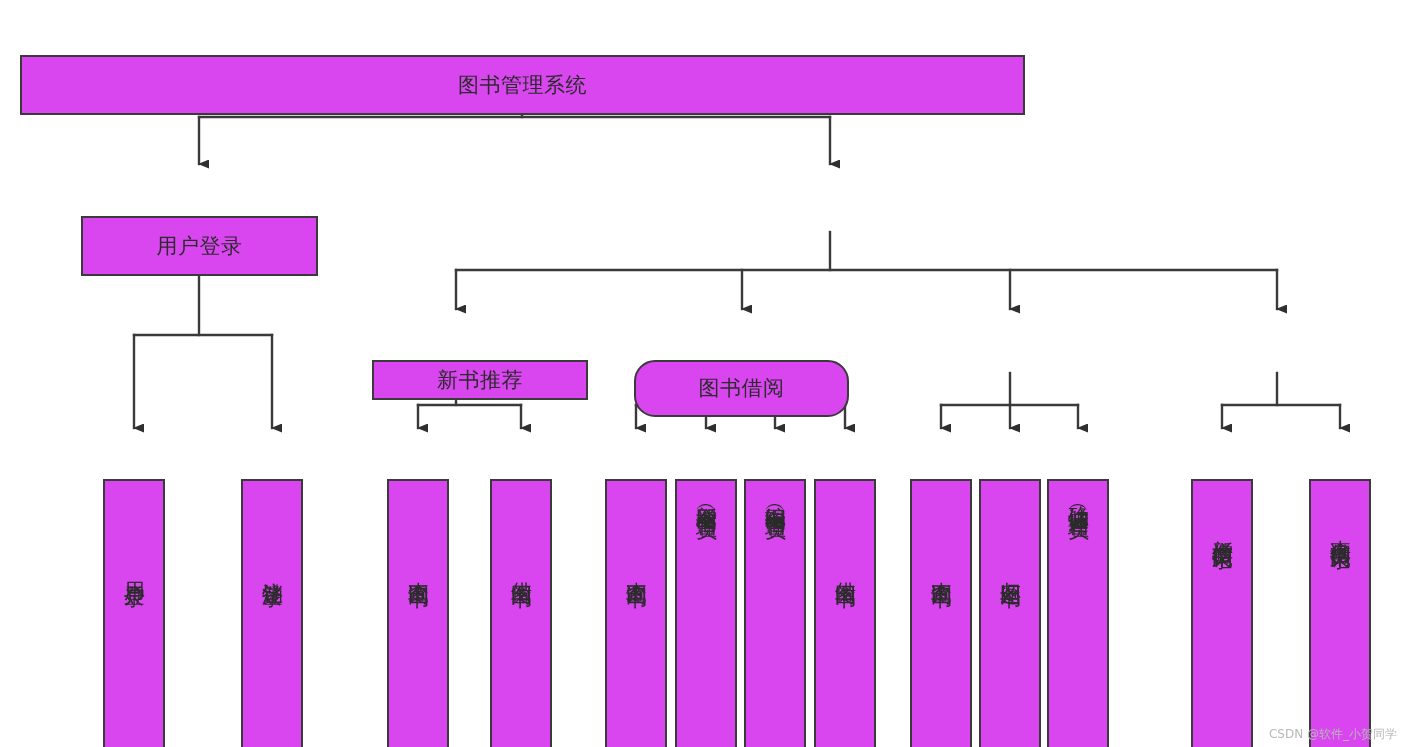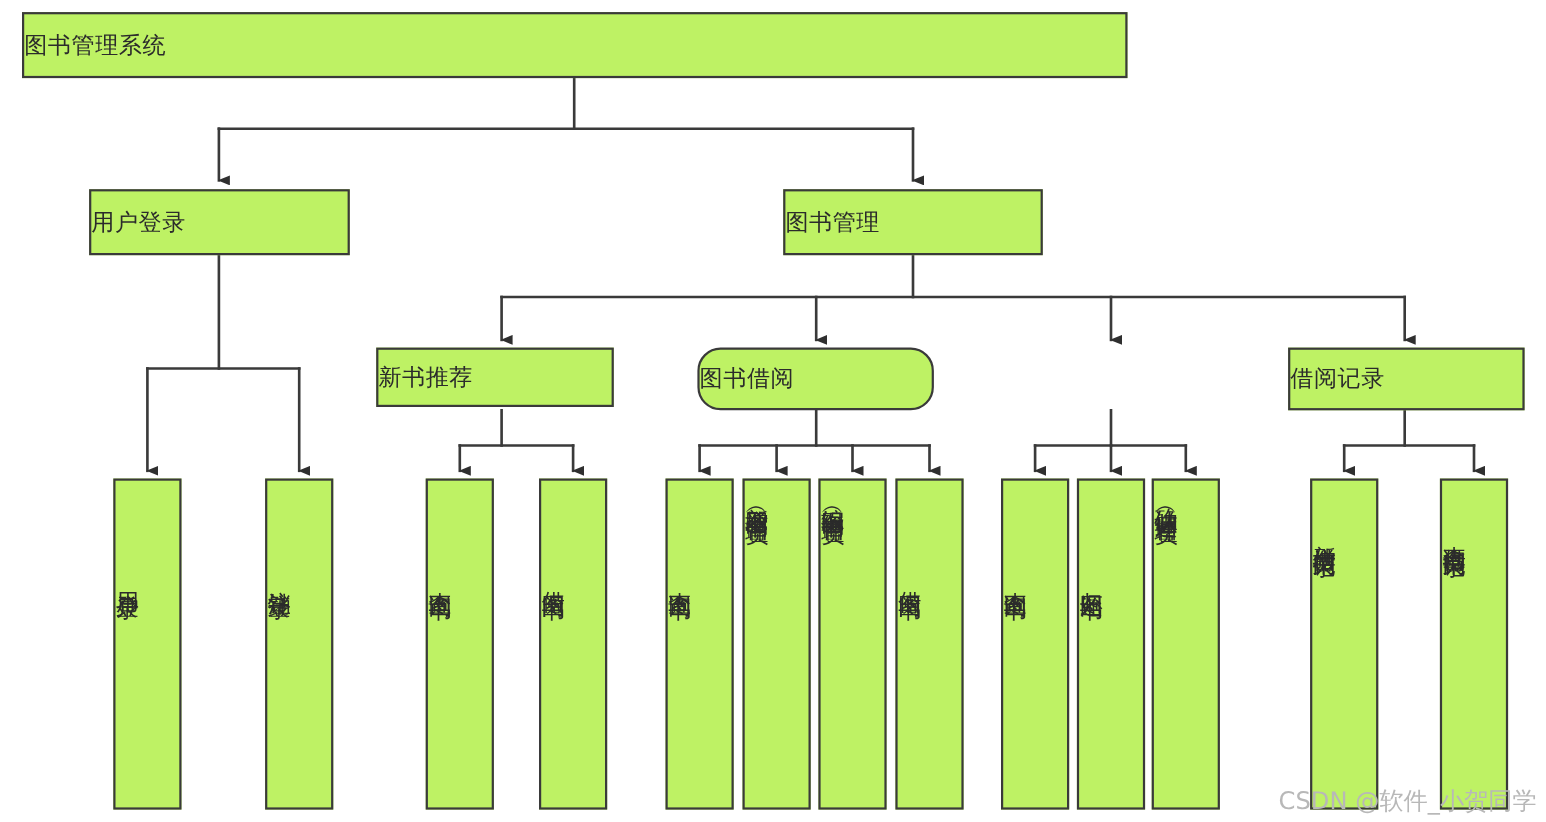--- a/index.html
+++ b/index.html
@@ -21,25 +21,27 @@
   #edges-layer {
     position: absolute;
     left: 0;
     top: 0;
     width: 1405px;
     height: 747px;
   }
   .node {
     position: absolute;
     box-sizing: border-box;
-    background: #bef264;
+    background: #d946ef;
     border: 2px solid #3a3a3a;
     display: flex;
     align-items: center;
+    justify-content: center;
     z-index: 2;
+    margin-top: 44px;
   }
   .node-label {
     color: #2b2b2b;
     text-align: center;
     line-height: 1.18;
     letter-spacing: 0.5px;
     white-space: nowrap;
   }
   .node.horizontal .node-label {
     font-size: 21px;
@@ -62,21 +64,21 @@
   .node.vertical.mid .node-label {
     margin-top: 76px;
   }
   .node.vertical.tall .node-label {
     margin-top: 0px;
   }
   #watermark {
     position: absolute;
     right: 8px;
     bottom: 4px;
-    font-size: 22px;
+    font-size: 12px;
     color: #b8b8b8;
     z-index: 5;
     white-space: nowrap;
     pointer-events: none;
   }
 </style>
 </head>
 <body>
 
 <div id="diagram-root">
@@ -133,33 +135,27 @@
     </g>
   </svg>
 
   <div class="node root horizontal" style="left:20px; top:11px; width:1005px; height:60px;">
     <span class="node-label">图书管理系统</span>
   </div>
 
   <div class="node horizontal" style="left:81px; top:172px; width:237px; height:60px;">
     <span class="node-label">用户登录</span>
   </div>
-  <div class="node horizontal" style="left:712px; top:172px; width:236px; height:60px;">
-    <span class="node-label">图书管理</span>
-  </div>
-
-  <div class="node horizontal" style="left:342px; top:316px; width:216px; height:54px;">
+
+  <div class="node horizontal" style="left:372px; top:316px; width:216px; height:40px;">
     <span class="node-label">新书推荐</span>
   </div>
   <div class="node horizontal" style="left:634px; top:316px; width:215px; height:57px;border-radius:21px;">
     <span class="node-label">图书借阅</span>
   </div>
-  <div class="node horizontal" style="left:1171px; top:316px; width:215px; height:57px;">
-    <span class="node-label">借阅记录</span>
-  </div>
 
   <div class="node vertical mid" style="left:103px; top:435px; width:62px; height:301px;">
     <span class="node-label">用户登录</span>
   </div>
   <div class="node vertical mid" style="left:241px; top:435px; width:62px; height:301px;">
     <span class="node-label">注销登录</span>
   </div>
 
   <div class="node vertical mid" style="left:387px; top:435px; width:62px; height:301px;">
     <span class="node-label">查询图书</span>

